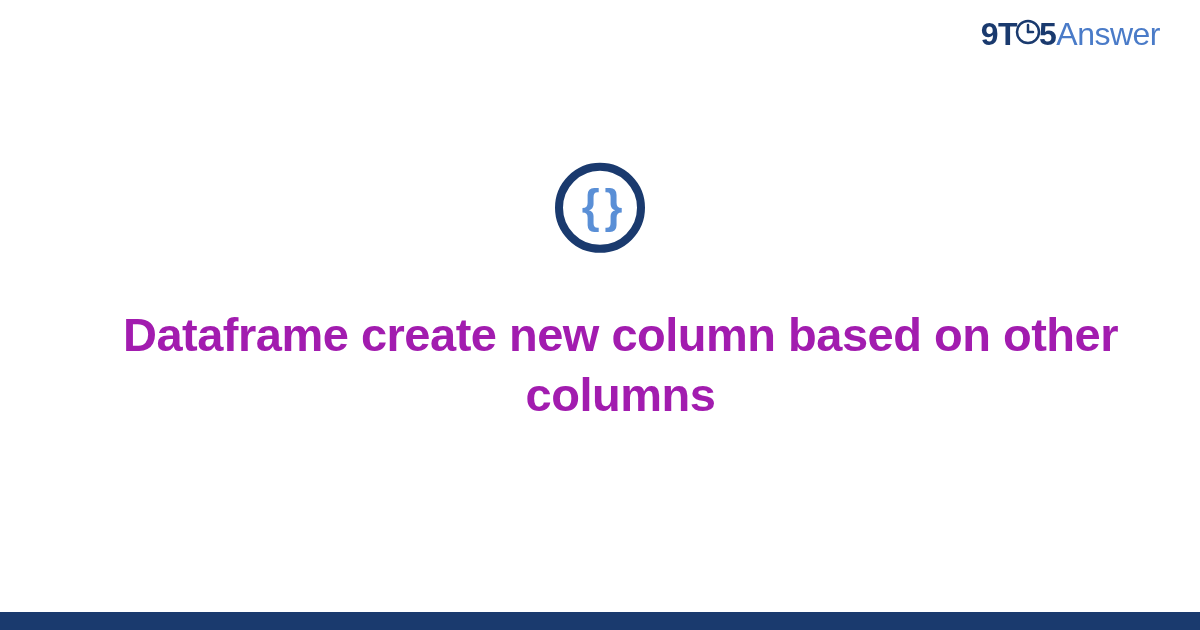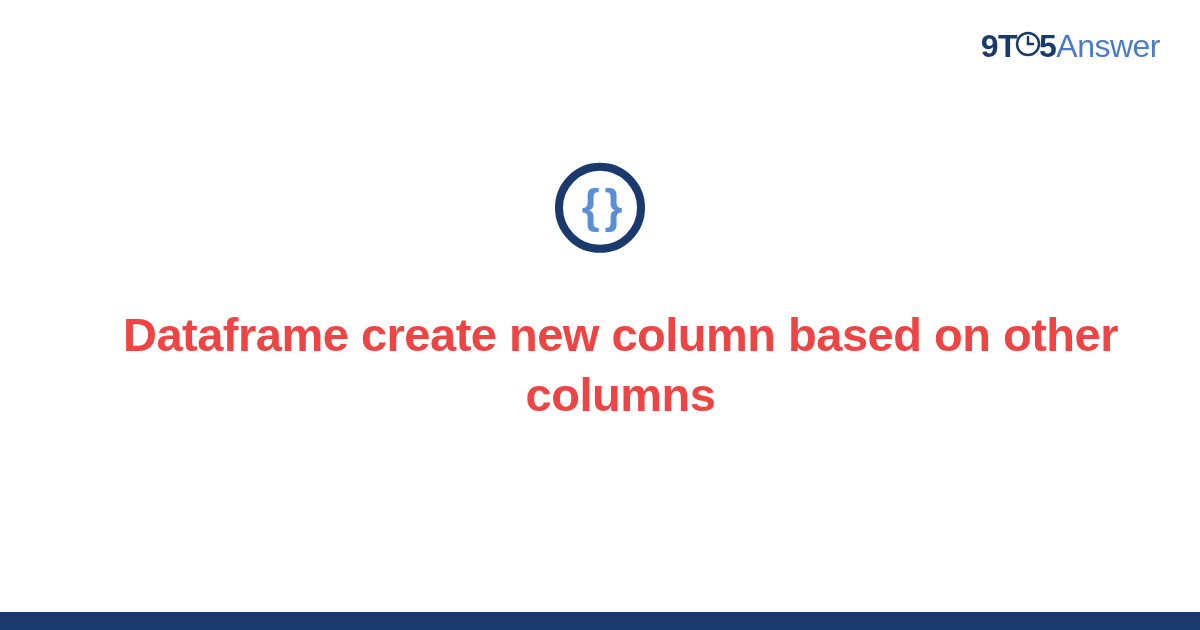--- a/index.html
+++ b/index.html
@@ -10,21 +10,21 @@
     body {
       width: 1200px;
       height: 630px;
       font-family: Arial, Helvetica, sans-serif;
       background: #ffffff;
       position: relative;
       overflow: hidden;
     }
     .logo {
       position: absolute;
-      top: 28px;
+      top: 16px;
       right: 40px;
       font-size: 32px;
       font-weight: 500;
       letter-spacing: -0.5px;
     }
     .logo .nine {
       color: #1a3a6e;
       font-weight: 600;
     }
     .logo .t {
@@ -70,21 +70,21 @@
       color: #5a8fd6;
       letter-spacing: -4px;
       font-family: 'Segoe UI', Arial, sans-serif;
       line-height: 1;
       position: relative;
       top: -2px;
     }
     .title {
       font-size: 47px;
       font-weight: 700;
-      color: #ef4444;
+      color: #a21caf;
       line-height: 1.28;
       letter-spacing: -0.5px;
       padding: 0 60px;
       margin-left: 41px;
     }
     .bottom-bar {
       position: absolute;
       bottom: 0;
       left: 0;
       width: 100%;

